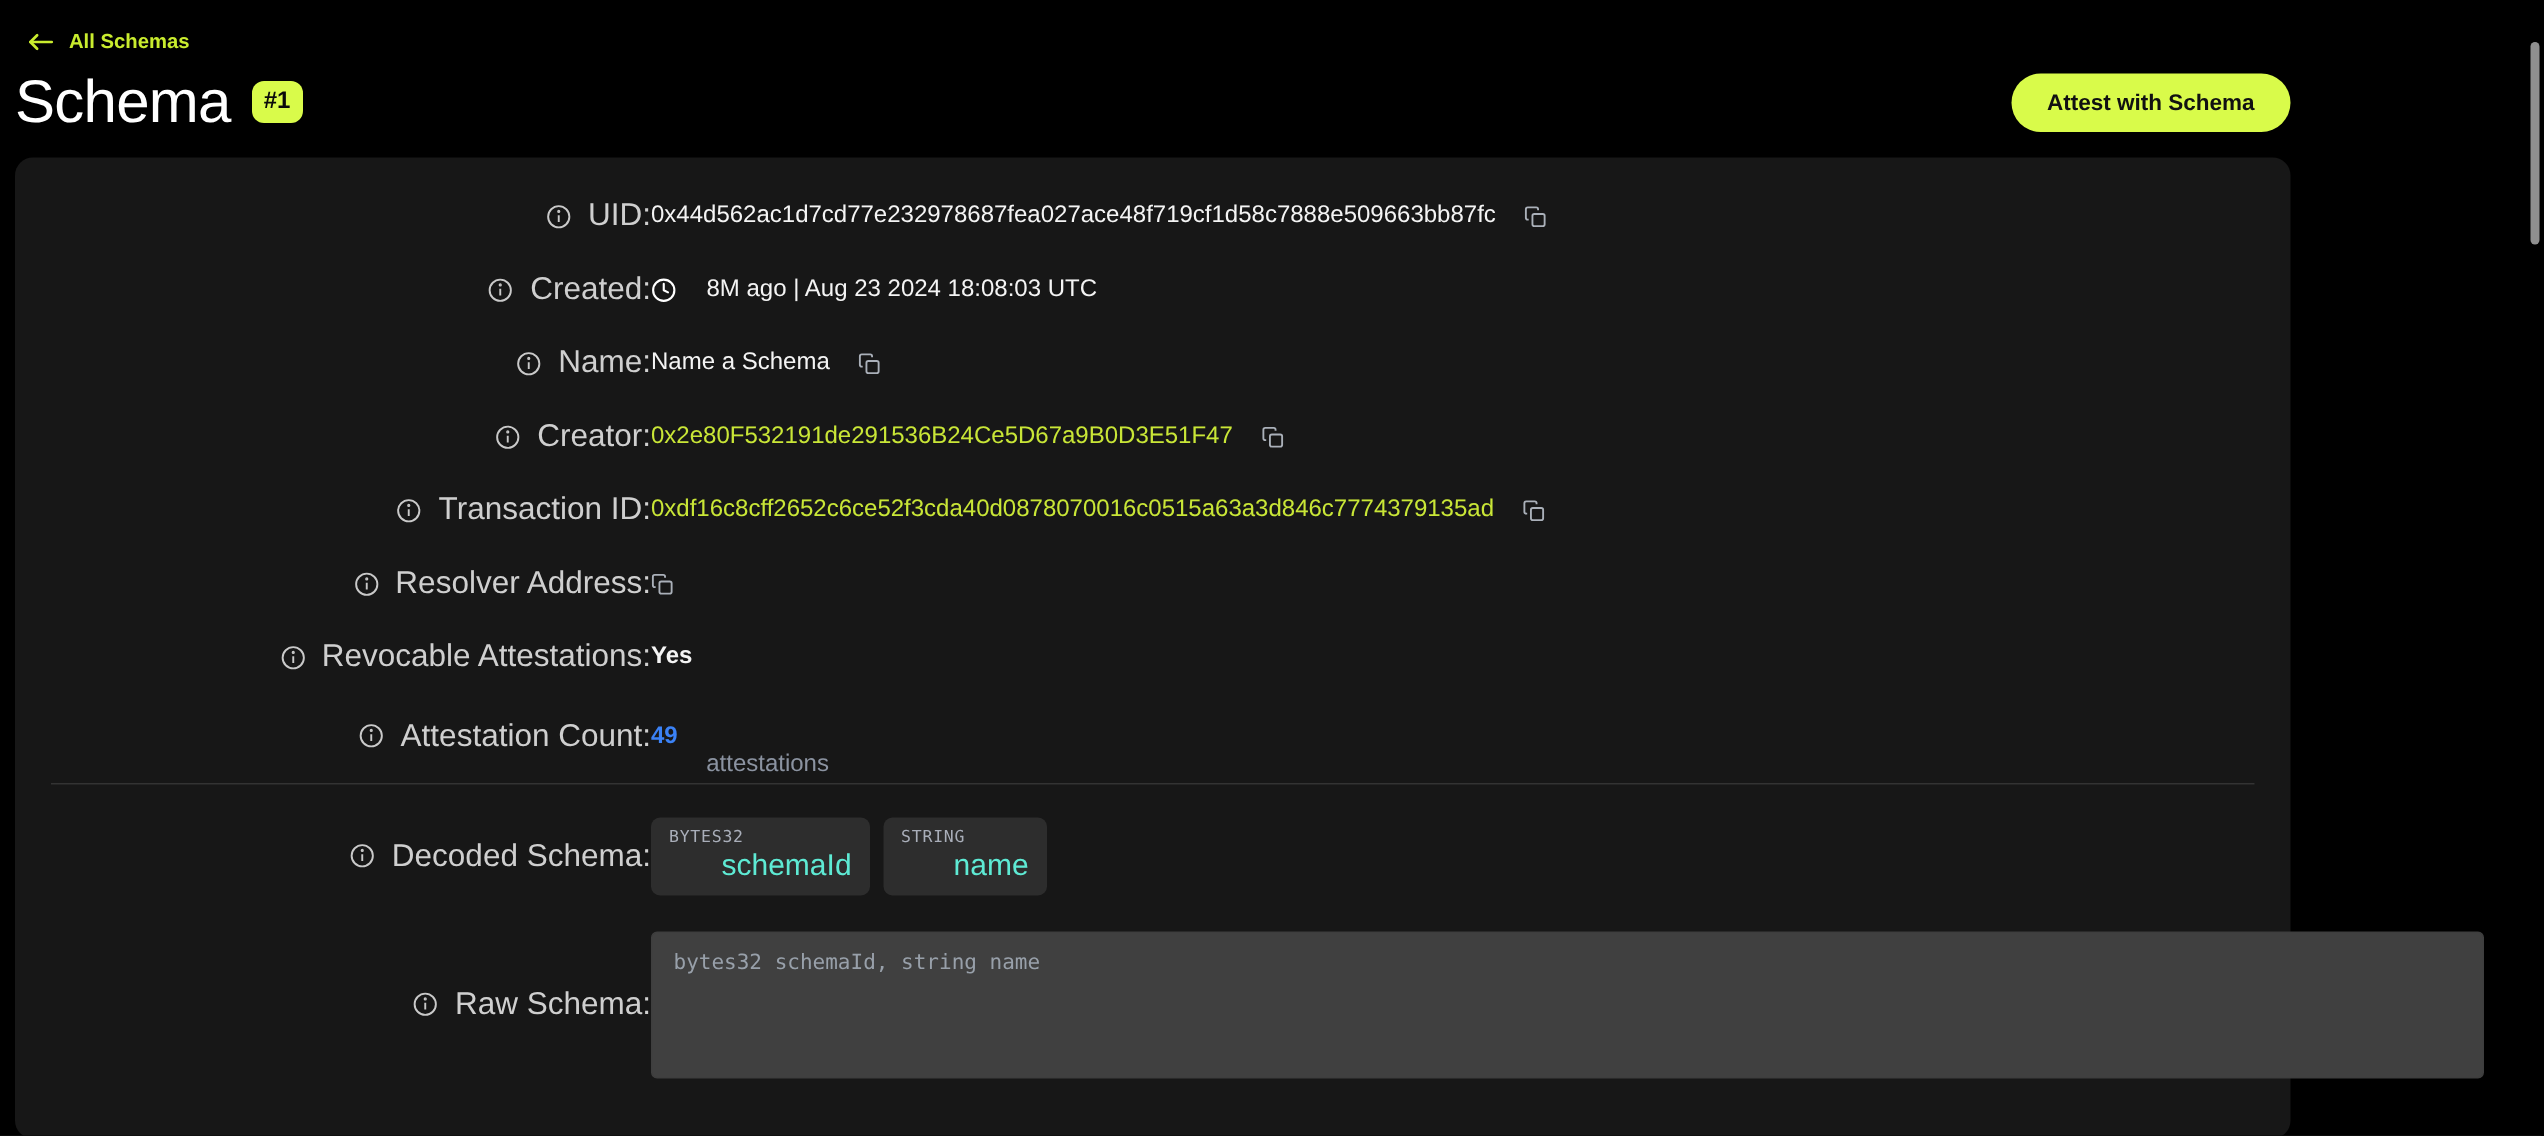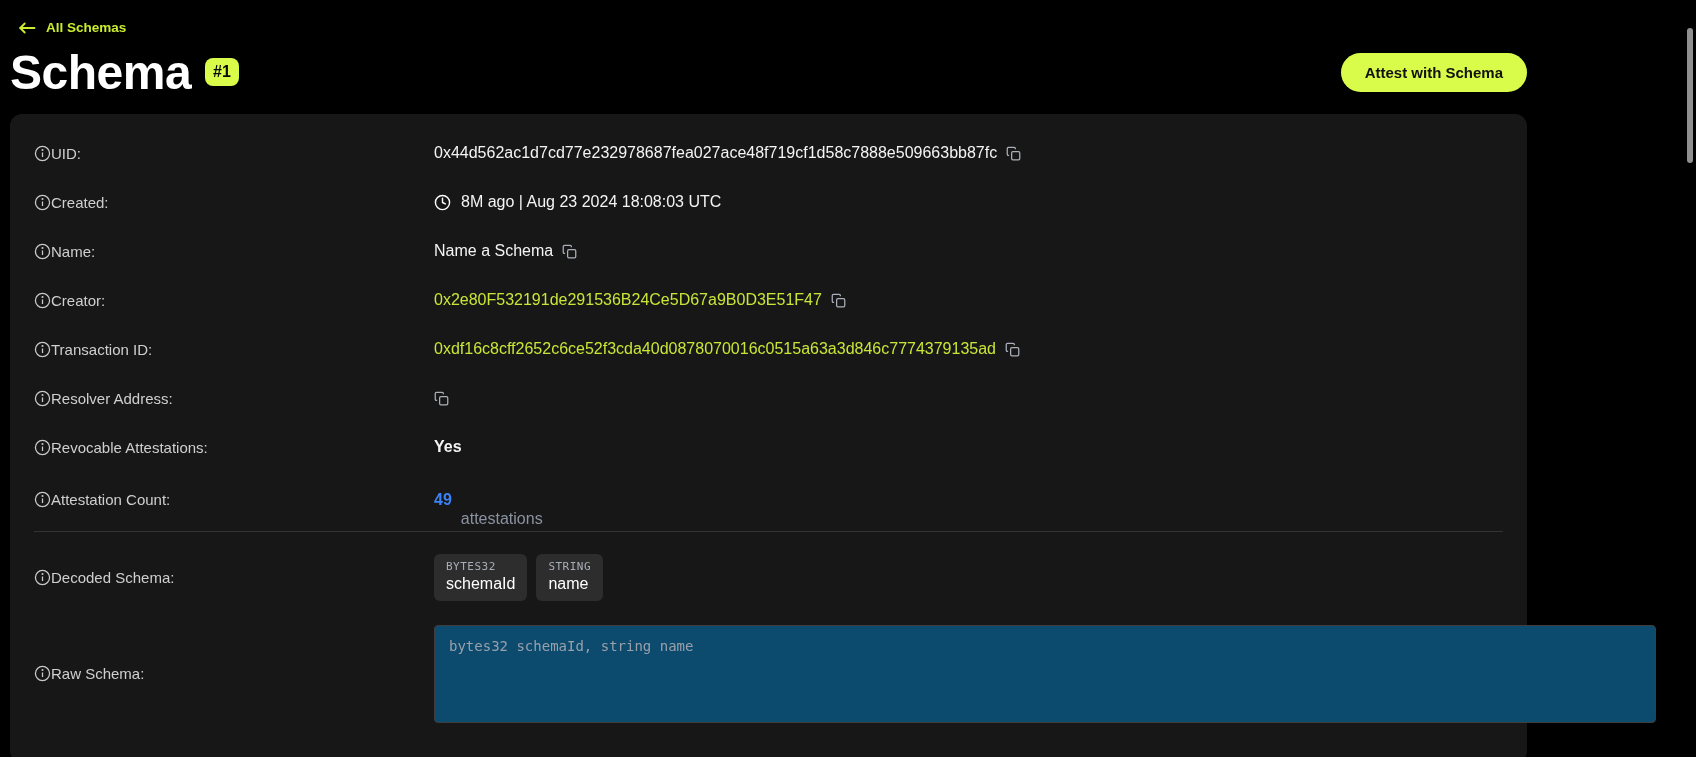--- a/index.html
+++ b/index.html
@@ -17,21 +17,21 @@
     display: inline-flex; align-items: center; gap: 10px;
     margin: 20px 0 0 8px;
     color: #c9ec2e; font-size: 13.5px; font-weight: 700;
     cursor: pointer; text-decoration: none;
   }
   .title-row {
     display: flex; align-items: center; justify-content: space-between;
     margin-top: 6px;
   }
   .title-left { display: flex; align-items: center; gap: 14px; }
-  .page-title { color: #ffffff; font-size: 48px; font-weight: 700; letter-spacing: -0.5px; }
+  .page-title { color: #ffffff; font-size: 40px; font-weight: 400; letter-spacing: -0.5px; }
   .num-badge {
     background: #d9fb4a; color: #0a0a0a;
     font-size: 16px; font-weight: 700;
     padding: 4px 8px; border-radius: 8px; line-height: 1.2;
   }
   .attest-btn {
     background: #d9fb4a; color: #111111; border: none;
     font-family: "Liberation Sans", sans-serif;
     font-size: 15px; font-weight: 700;
     padding: 11px 24px; border-radius: 21px; cursor: pointer;
@@ -42,25 +42,25 @@
     margin-top: 14px;
     background: #171717;
     border-radius: 12px;
     padding: 15px 0 40px 0;
   }
   .row {
     display: grid; grid-template-columns: 400px 1fr;
     align-items: center; height: 49px; padding-left: 24px;
   }
   .row-label {
-    display: flex; align-items: center; 
-    color: #cfcfcf; font-size: 15px;
+    display: flex; align-items: center; gap: 11px;
+    color: #cfcfcf; font-size: 21px; justify-content: flex-end;
   }
   .info-icon { display: inline-flex; flex: none; }
-  .row-value { display: flex; align-items: center; gap: 9px; font-size: 16px; }
+  .row-value { display: flex; align-items: center; gap: 19px; font-size: 16px; }
   .val-white { color: #f4f4f4; }
   .val-lime { color: #c9e637; cursor: pointer; }
   .count-num { color: #3b82f6; font-weight: 700; }
   .count-suffix { color: #8b93a1; cursor: pointer; margin-top: 38px; }
   .copy-icon { display: inline-flex; cursor: pointer; flex: none; }
   .clock-icon { display: inline-flex; flex: none; margin-right: 1px; }
 
   .divider { border-top: 1px solid #333333; margin: 10px 24px 0 24px; }
 
   
@@ -70,30 +70,30 @@
   }
   .tags { display: flex; gap: 9px; }
   .schema-tag {
     background: #2d2d2d; border-radius: 6px;
     padding: 6px 12px 8px 12px; min-width: 58px;
   }
   .tag-type {
     font-family: "DejaVu Sans Mono", monospace;
     font-size: 11px; color: #a9aeb9; letter-spacing: 0.5px;
   }
-  .tag-name { font-size: 16px; color: #ffffff; margin-top: 2px; }
+  .tag-name { font-size: 20px; color: #5eead4; margin-top: 2px; margin-left: 35px; }
 
   
   .raw-row {
     display: grid; grid-template-columns: 400px 1fr;
     align-items: center; margin-top: 24px; padding-left: 24px;
   }
   .raw-textarea {
     width: 1222px; height: 98px;
-    background: #0c4a6e; border: 1px solid #3e3e3e; border-radius: 4px;
+    background: #404040; border: 1px solid #3e3e3e; border-radius: 4px;
     padding: 12px 14px;
     font-family: "DejaVu Sans Mono", monospace;
     font-size: 14px; color: #98a0aa;
     resize: none; outline: none;
   }
 
   
   .scrollbar-thumb {
     position: absolute; right: 3px; top: 28px;
     width: 6px; height: 135px;

